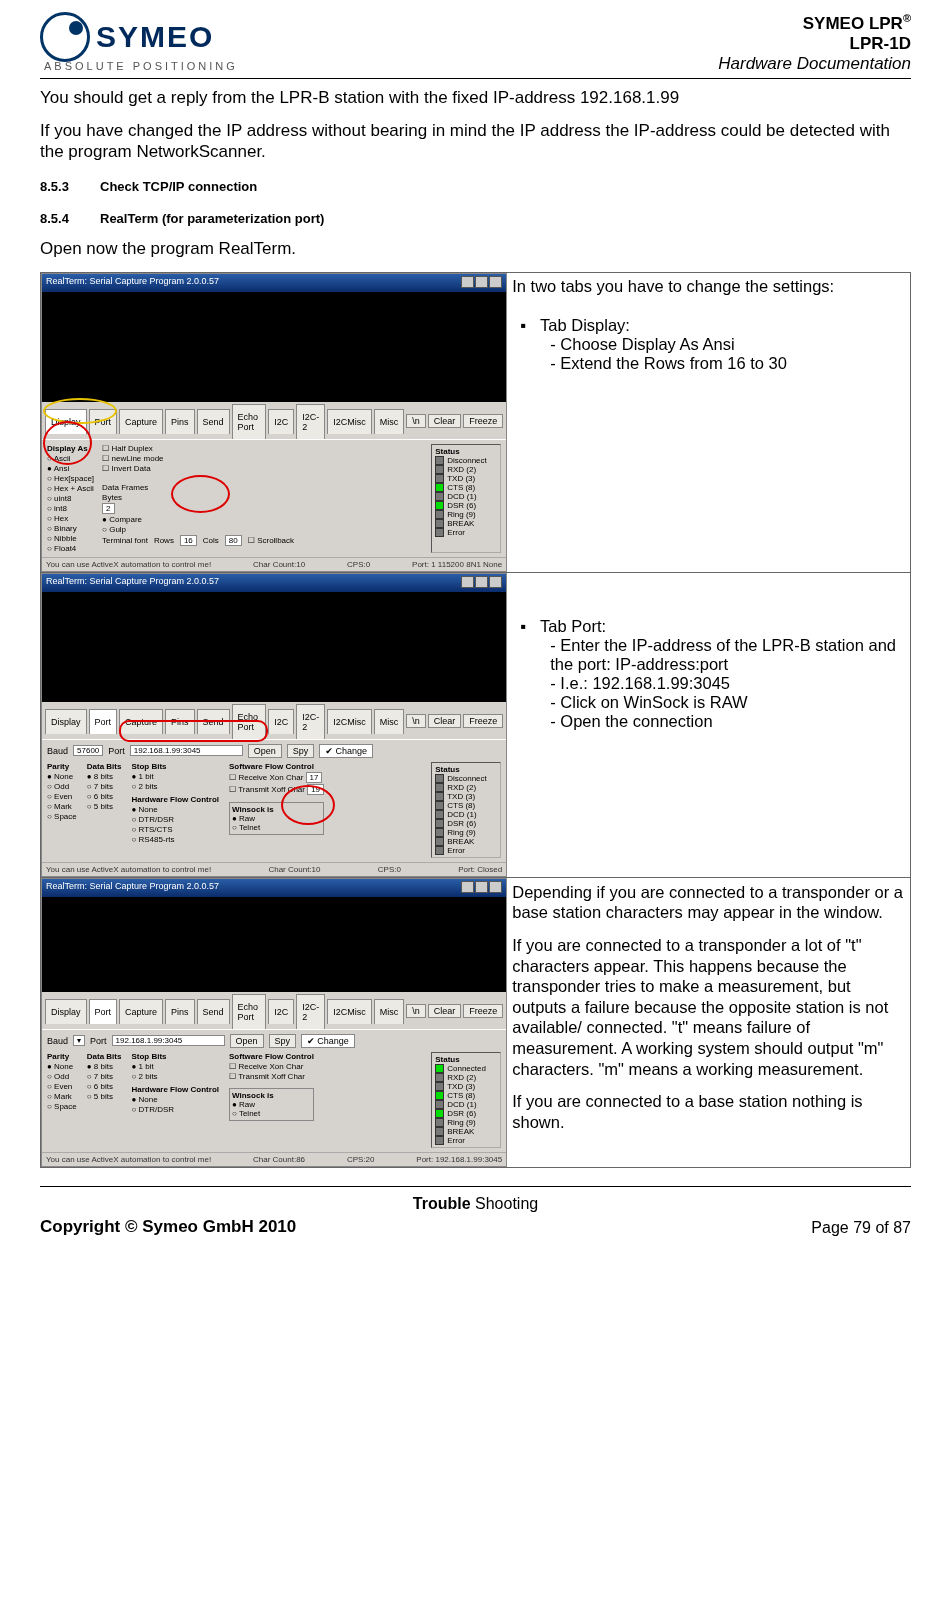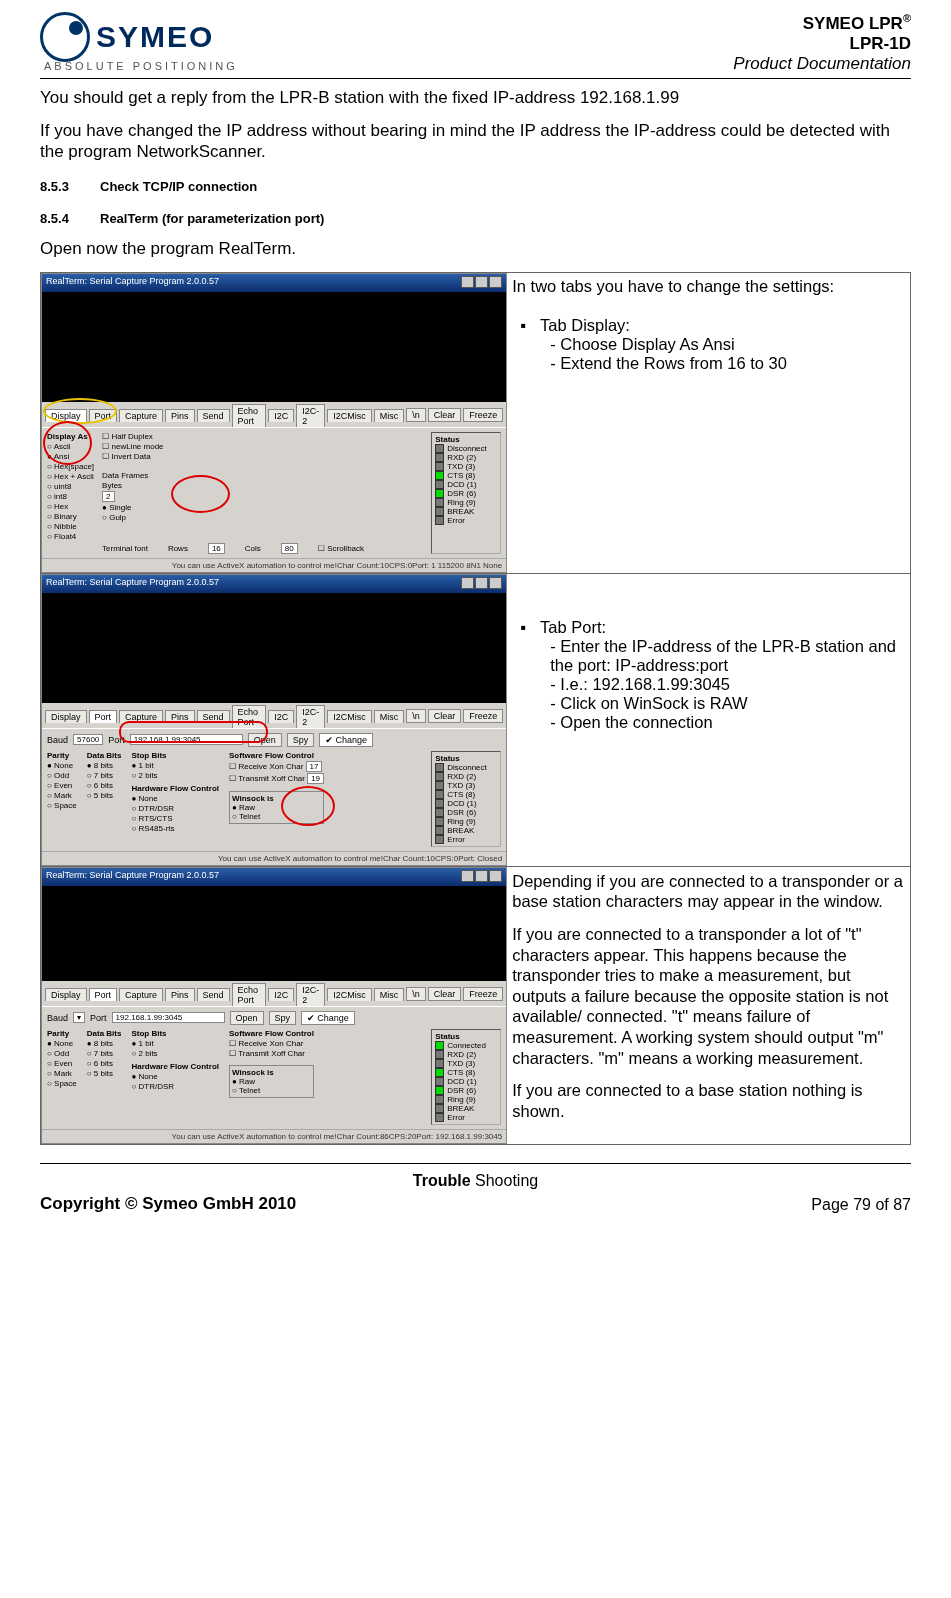--- a/index.html
+++ b/index.html
@@ -120,21 +120,21 @@
     display:flex;
     gap:2px;
     padding: 2px 3px 0 3px;
     background:#d6d3ce;
     align-items:center;
   }
   .rt-tab {
     background:#eceae4;
     border:1px solid #888;
     border-bottom:none;
-    padding:1px 5px;
+    padding:7px 5px;
     font-size:9px;
   }
   .rt-tab.active { background:#fff; }
   .rt-right-btns { margin-left:auto; display:flex; gap:2px; }
   .rt-btn { background:#eceae4;border:1px solid #888;padding:1px 5px;font-size:9px; }
   .rt-panel {
     background:#d6d3ce;
     border-top:1px solid #fff;
     padding:4px 5px;
     display:flex;
@@ -150,21 +150,21 @@
   }
   .rt-status {
     background:#d6d3ce;border:1px inset #aaa;padding:2px 3px;font-size:8px;
     display:flex;flex-direction:column;gap:0px;
     margin-left:auto;
     min-width:62px;
   }
   .rt-led { display:flex;align-items:center;gap:3px; }
   .rt-led .dot{width:7px;height:7px;border:1px solid #333;background:#777;}
   .rt-led .dot.on{background:#0d0;}
-  .rt-footer{font-size:8px;padding:2px 4px;color:#333;border-top:1px solid #aaa;display:flex;justify-content:flex-end;}
+  .rt-footer{font-size:8px;padding:2px 4px;color:#333;border-top:1px solid #aaa;display:flex;justify-content:space-between;}
   .circle-mark {
     position:absolute;
     border:2px solid #d00;
     border-radius:50%;
   }
   .circle-mark-y {
     position:absolute;
     border:2px solid #e6c200;
     border-radius:50%;
   }
@@ -191,21 +191,21 @@
     <div class="logo-block">
       <div class="logo-symeo">
         <span class="logo-mark"></span>
         <span class="logo-text">SYMEO</span>
       </div>
       <span class="logo-sub">ABSOLUTE POSITIONING</span>
     </div>
     <div class="hdr-right">
       <div class="l1"><span>SYMEO LPR</span><span class="sup">®</span></div>
       <div class="l2">LPR-1D</div>
-      <div class="l3">Product Documentation</div>
+      <div class="l3">Hardware Documentation</div>
     </div>
   </div>
   <hr class="rule">
 
   <p>You should get a reply from the LPR-B station with the fixed IP-address 192.168.1.99</p>
   <p>If you have changed the IP address without bearing in mind the IP address the IP-address could be detected with the program NetworkScanner.</p>
 
   <h3 class="sec">
     <span class="num">8.5.3</span><span>Check TCP/IP connection</span>
   </h3>
@@ -260,23 +260,23 @@
                 <span class="rt-radio">Float4</span>
               </div>
               <div class="rt-col">
                 <span class="rt-check">Half Duplex</span>
                 <span class="rt-check">newLine mode</span>
                 <span class="rt-check">Invert Data</span>
                 <div style="height:8px"></div>
                 <span>Data Frames</span>
                 <span>Bytes</span>
                 <span><span class="rt-field">2</span></span>
-                <span class="rt-radio sel">Single</span>
+                <span class="rt-radio sel">Compare</span>
                 <span class="rt-radio">Gulp</span>
-                <div style="display:flex;gap:20px;margin-top:20px;align-items:center;">
+                <div style="display:flex;gap:6px;margin-top:0;align-items:center;">
                   <span>Terminal font</span>
                   <span>Rows</span>
                   <span class="rt-field">16</span>
                   <span>Cols</span>
                   <span class="rt-field">80</span>
                   <span class="rt-check">Scrollback</span>
                 </div>
               </div>
               <div class="rt-status">
                 <b>Status</b>

